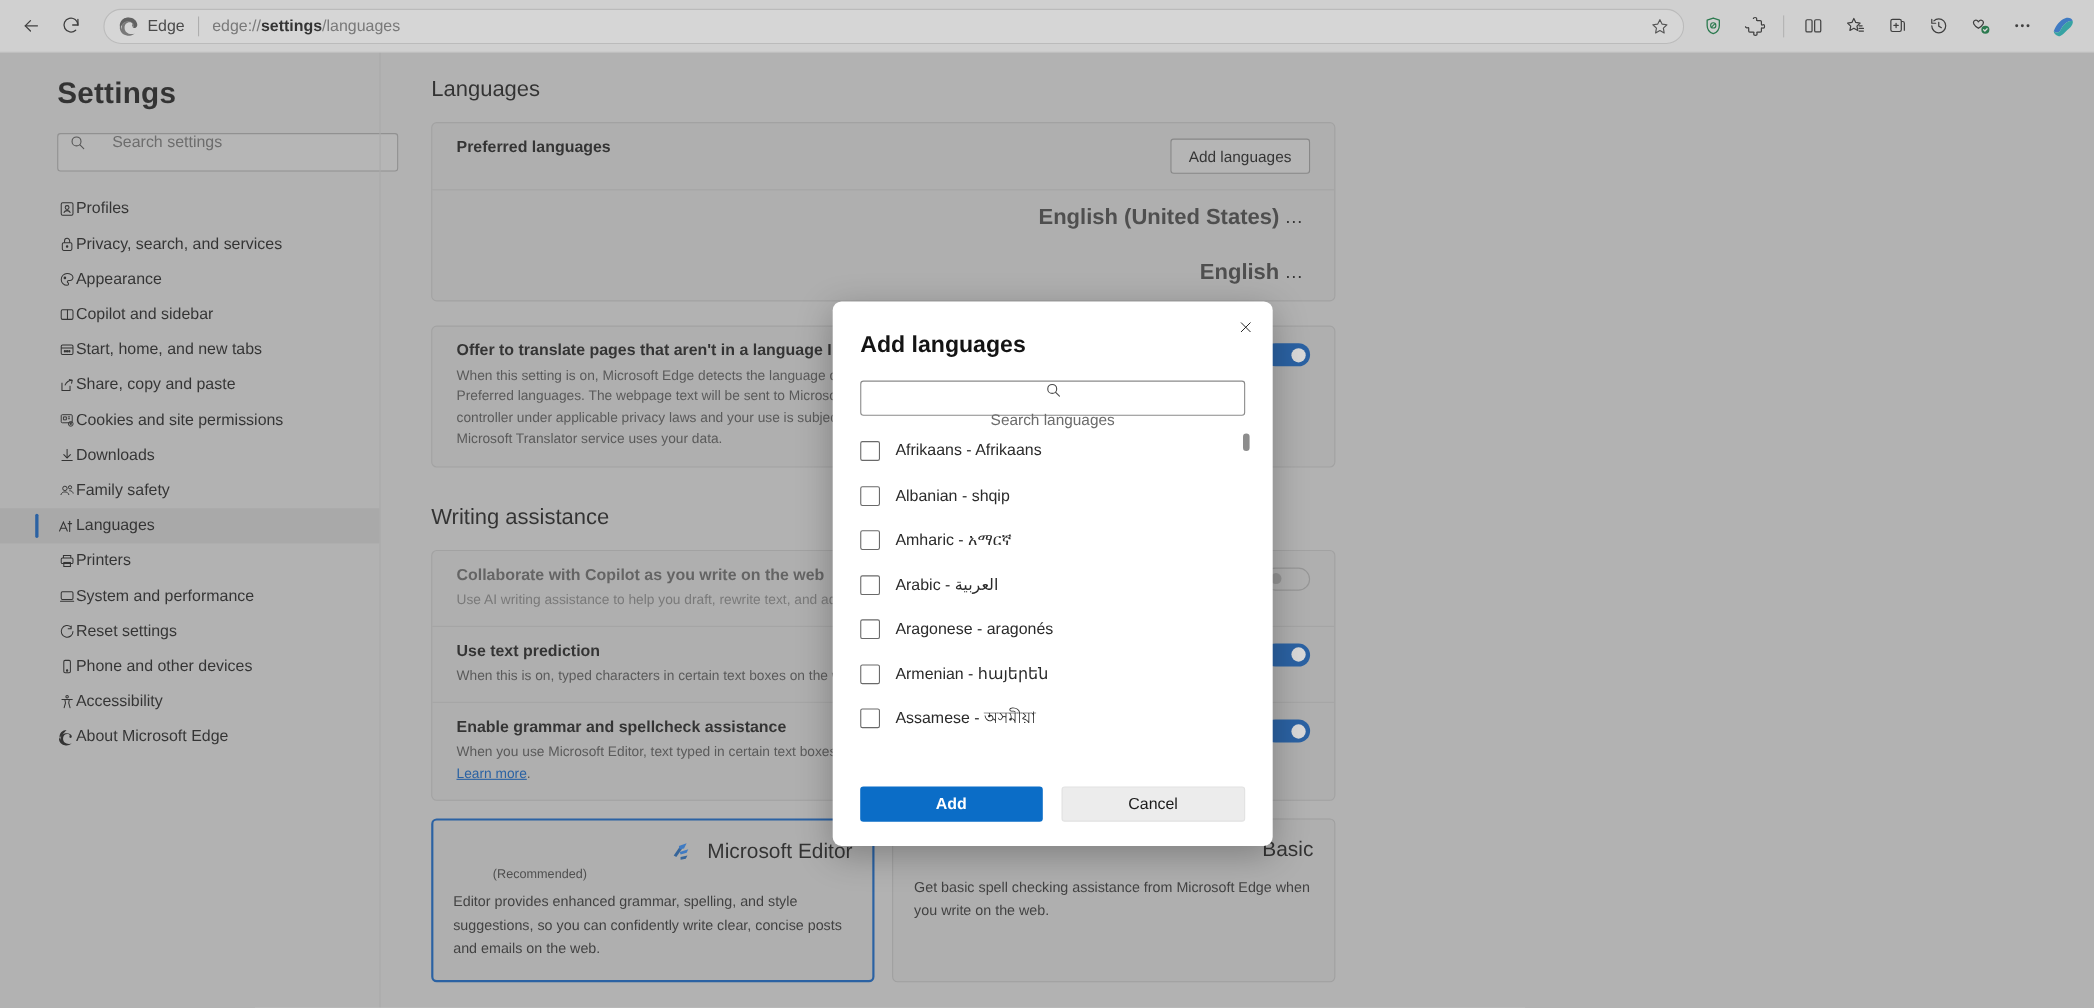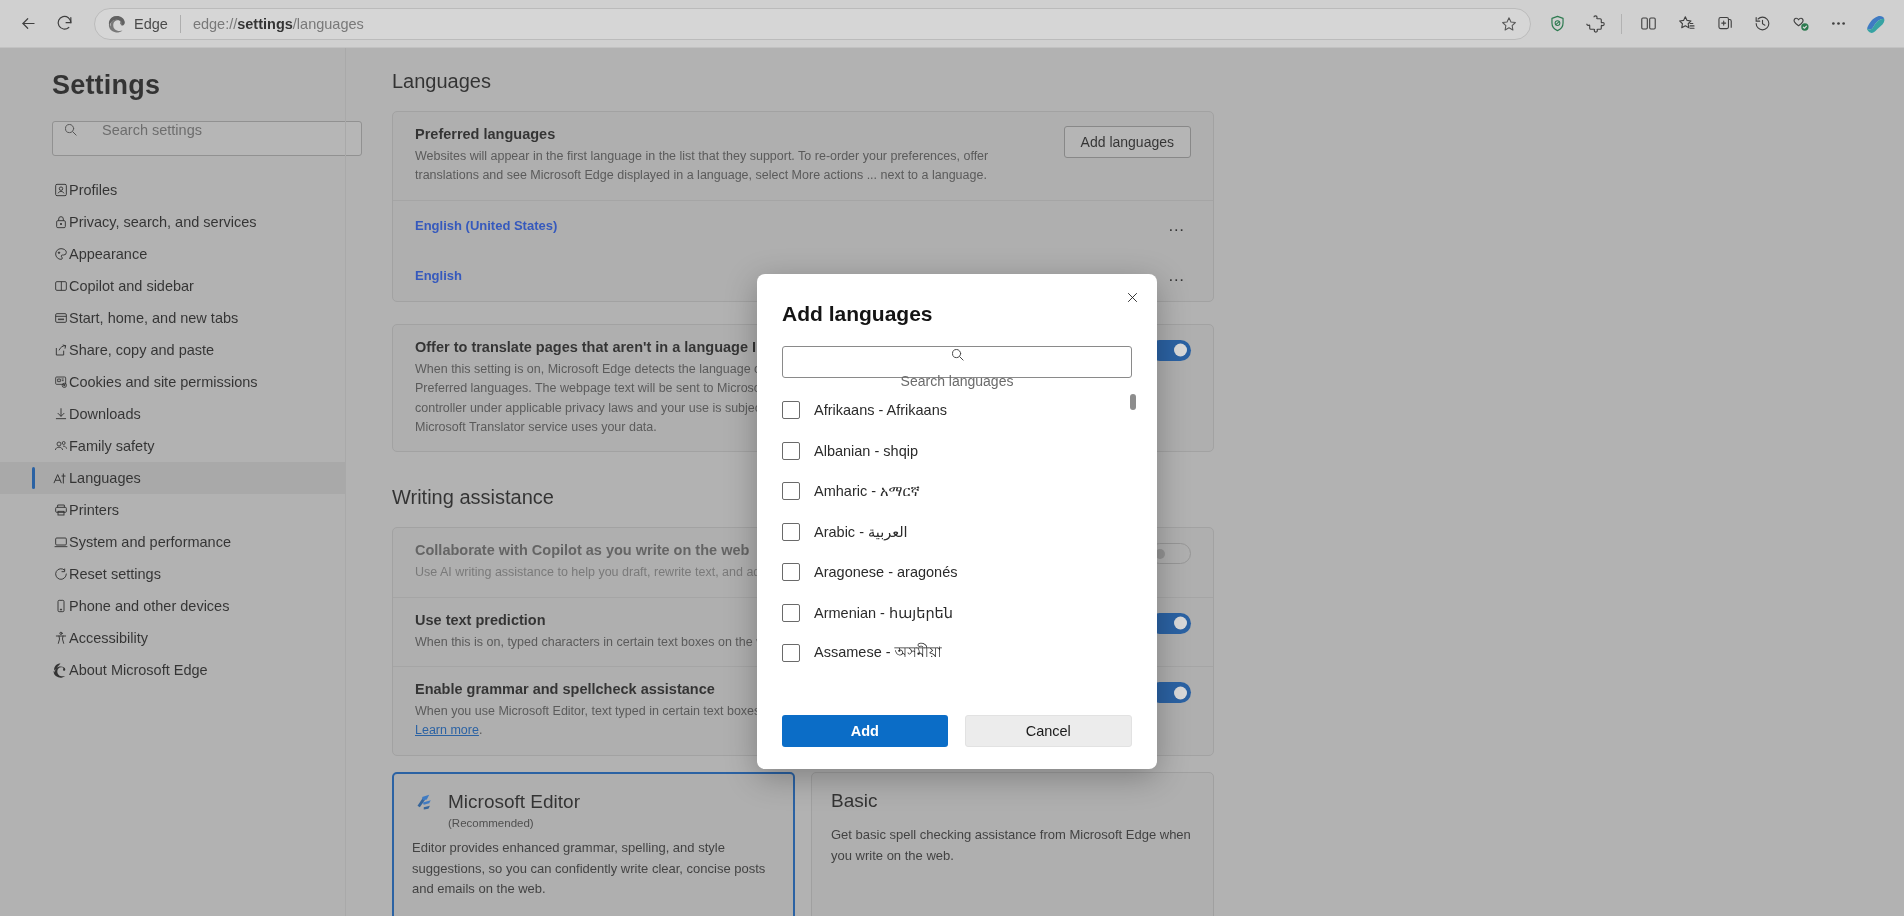--- a/index.html
+++ b/index.html
@@ -113,21 +113,21 @@
     border-bottom: 1px solid #b7b7b7;
     display: flex; align-items: flex-start;
   }
   .card-row:last-child { border-bottom: none; }
   .row-main { flex: 1 1 auto; min-width: 0; }
   .row-title { font-size: 14.5px; color: #1b1b1b; font-weight: 600; }
   .row-title.light { font-weight: 600; color: #5e5e5e; }
   .row-desc { font-size: 12.5px; color: #505050; line-height: 1.55; margin-top: 5px; }
   .row-desc.dim { color: #7b7b7b; }
   .lang-row { padding: 13px 22px; display: flex; align-items: center; }
-  .lang-name { font-size: 13px; color: #1d4ed8; font-weight: 600; flex: 1 1 auto; }
+  .lang-name { font-size: 20px; color: #404040; font-weight: 600; flex: 1 1 auto; text-align: right; }
   .more-btn {
     width: 28px; height: 24px; flex: none;
     display: flex; align-items: center; justify-content: center;
     font-size: 17px; color: #1b1b1b; letter-spacing: 1.5px;
     border-radius: 3px;
   }
   .btn-secondary {
     height: 32px; padding: 0 16px; flex: none;
     background: #cdcdcd;
     border: 1px solid #8f8f8f;
@@ -158,21 +158,21 @@
   }
   .choice {
     flex: 1 1 0; min-width: 0;
     background: #c5c5c5;
     border: 1px solid #b0b0b0;
     border-radius: 5px;
     padding: 17px 19px 20px 19px;
     min-height: 120px;
   }
   .choice.selected { border: 2px solid #0f5bb5; padding: 16px 18px 19px 18px; }
-  .choice-head { display: flex; align-items: center; gap: 11px; }
+  .choice-head { display: flex; align-items: center; gap: 11px; justify-content: flex-end; }
   .choice-title { font-size: 19px; color: #1a1a1a; }
   .choice-sub { font-size: 11.5px; color: #414141; margin: 2px 0 9px 36px; }
   .choice-desc { font-size: 13px; color: #2e2e2e; line-height: 1.6; }
 
   .link { color: #0f5bb5; text-decoration: underline; }
 
   
   .overlay {
     position: absolute; top: 0; left: 0;
     width: 1904px; height: 916px;
@@ -550,21 +550,20 @@
   </div>
 
   <div class="content">
 
     <div class="sec-heading">Languages</div>
 
     <div class="card">
       <div class="card-row">
         <div class="row-main">
           <div class="row-title">Preferred languages</div>
-          <div class="row-desc">Websites will appear in the first language in the list that they support. To re-order your preferences, offer translations and see Microsoft Edge displayed in a language, select More actions ... next to a language.</div>
         </div>
         <button class="btn-secondary">Add languages</button>
       </div>
       <div class="lang-row">
         <span class="lang-name">English (United States)</span>
         <span class="more-btn">…</span>
       </div>
       <div class="lang-row">
         <span class="lang-name">English</span>
         <span class="more-btn">…</span>

